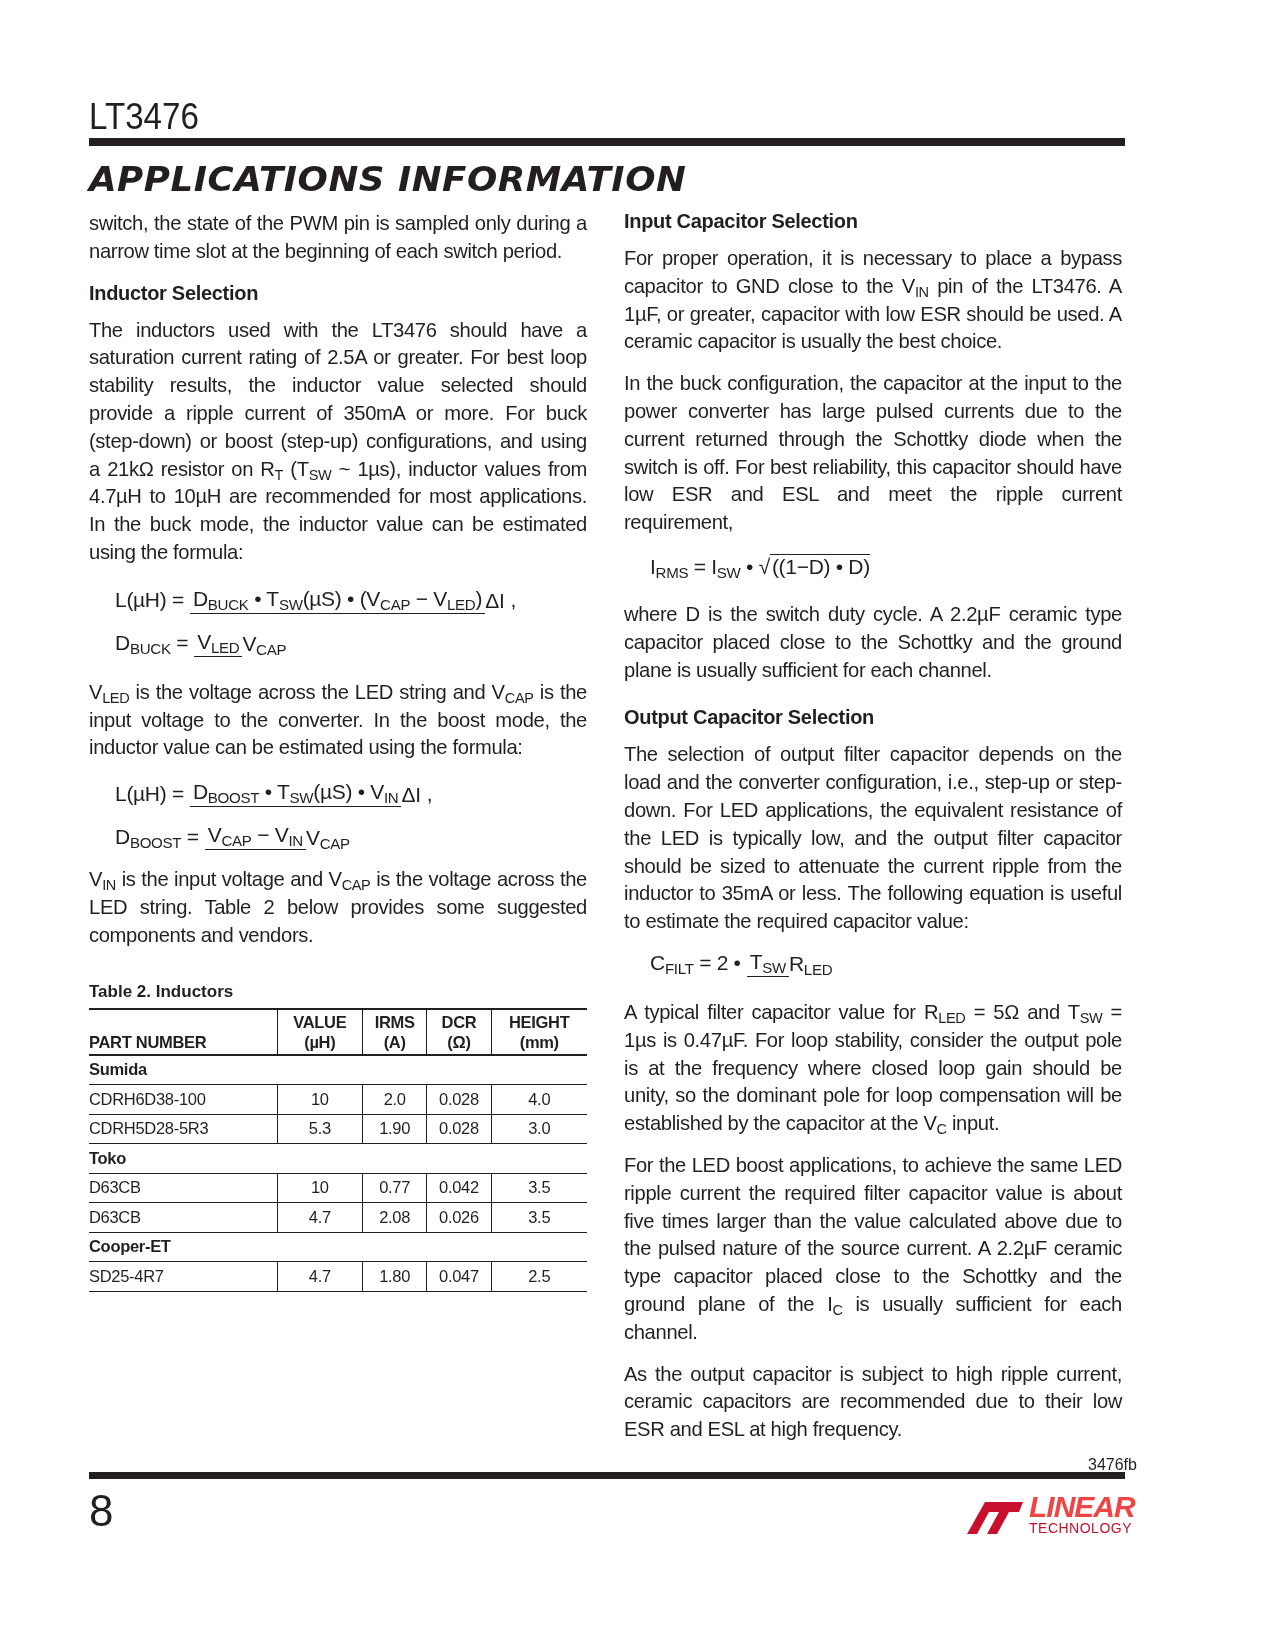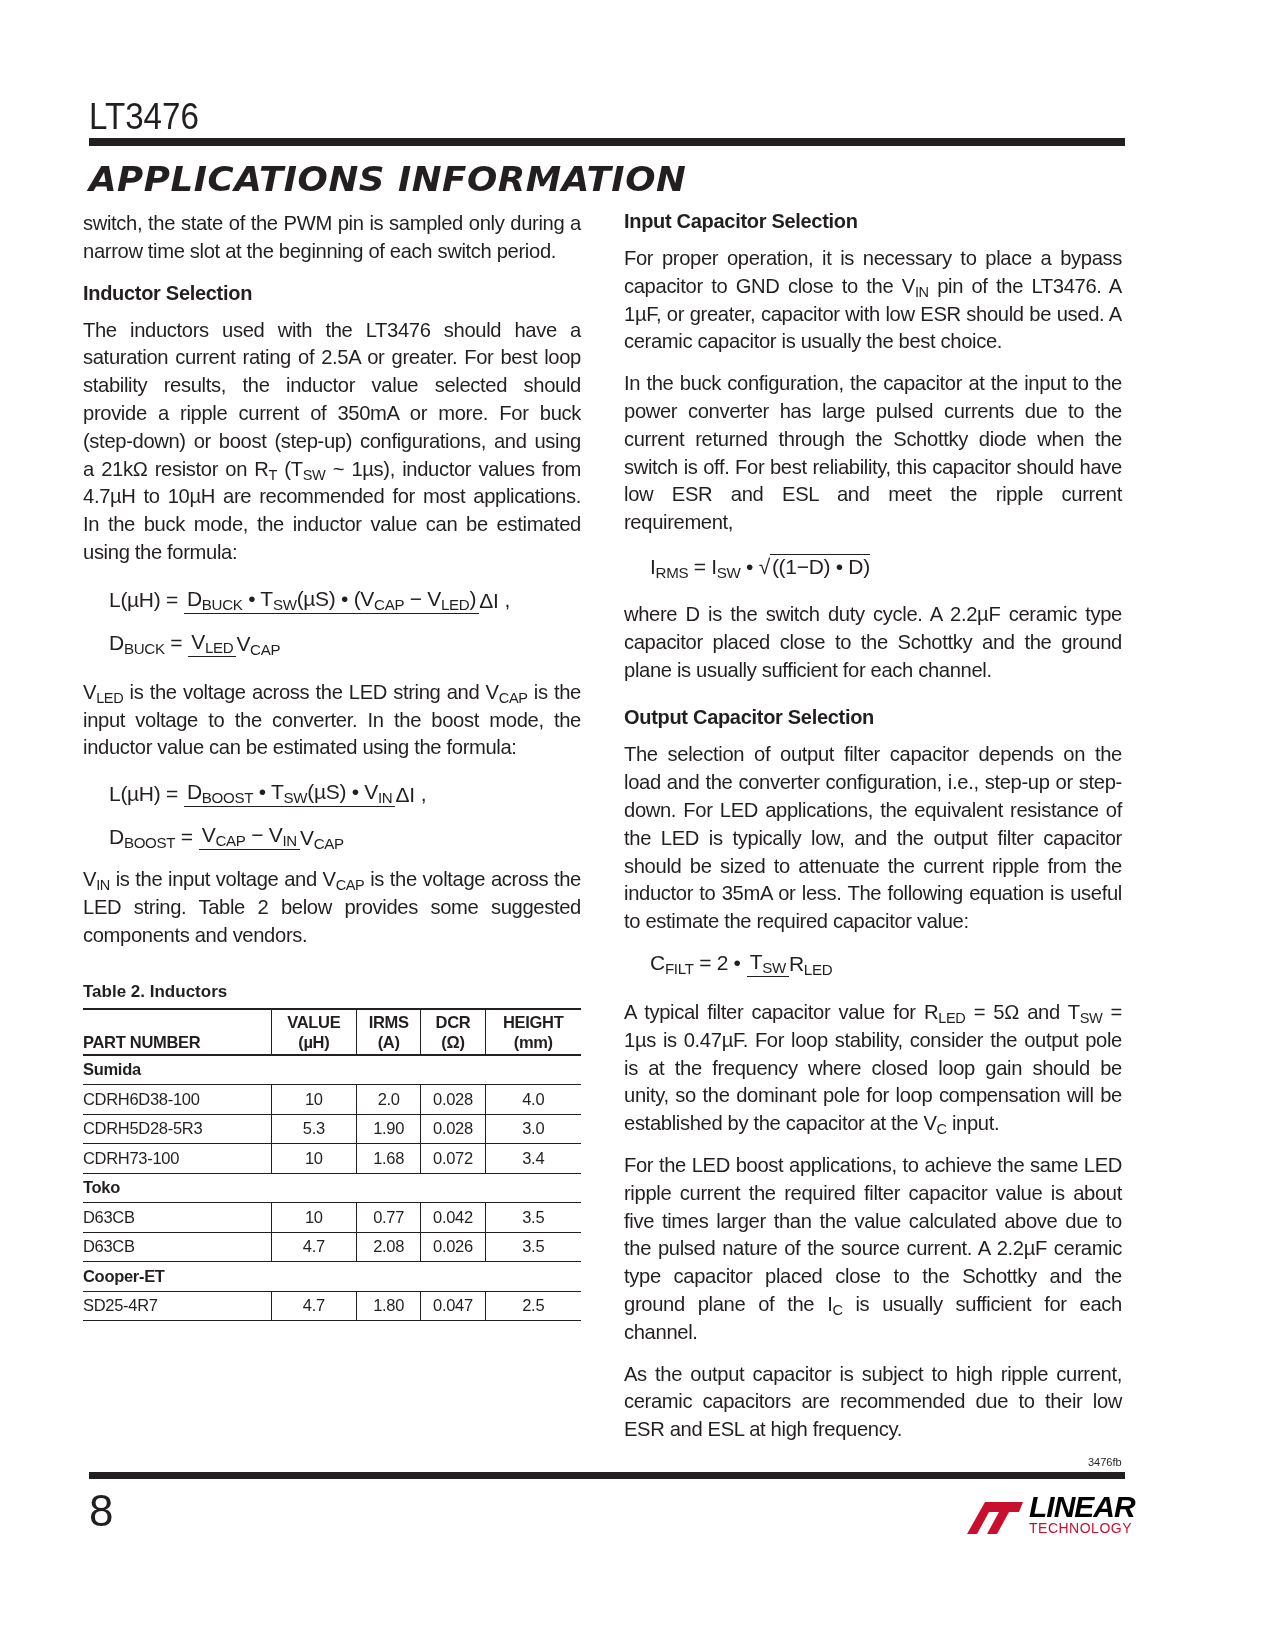--- a/index.html
+++ b/index.html
@@ -5,46 +5,46 @@
   html, body { margin: 0; padding: 0; background: #ffffff; }
   body { width: 1275px; height: 1650px; position: relative; overflow: hidden;
          font-family: "Liberation Sans", sans-serif; color: #231f20; }
   .part-title { position: absolute; left: 89px; top: 96px; font-size: 36px; font-weight: 300;
                 letter-spacing: 0px; color: #231f20; transform: scaleX(0.92); transform-origin: left; }
   .top-rule { position: absolute; left: 89px; top: 138px; width: 1036px; height: 8px; background: #231f20; }
   .section-title { position: absolute; left: 89px; top: 160px; font-size: 33px; font-weight: 900;
                    font-style: italic; letter-spacing: 0.5px; color: #231f20; font-family: "DejaVu Sans", sans-serif;
                    transform: scaleX(1.08); transform-origin: left; }
   .col { position: absolute; top: 210px; width: 498px; }
-  .col-left { left: 83px; }
+  .col-left { left: 89px; }
   .col-right { left: 624px; }
   p { margin: 0 0 14px 0; font-size: 20.2px; line-height: 27.8px; text-align: justify;
       font-family: "Liberation Sans Narrow", "Liberation Sans", sans-serif; letter-spacing: -0.35px; }
   h3 { margin: 16px 0 12px 0; font-size: 20px; font-weight: bold; letter-spacing: -0.3px; }
   sub { font-size: 72%; vertical-align: -0.25em; line-height: 0; }
   .eq { font-size: 21px; margin: 12px 0 16px 26px; display: flex; align-items: center; gap: 6px; white-space: nowrap; letter-spacing: -0.3px; }
   .frac { display: inline-flex; flex-direction: row; align-items: center; }
   .frac .num { border-bottom: 1.5px solid #231f20; padding: 0 3px 2px 3px; }
   .frac .den { padding-top: 2px; text-align: right; }
   .sqrt { border-top: 1.5px solid #231f20; padding-left: 2px; }
   table { border-collapse: collapse; width: 498px; font-size: 16.5px; letter-spacing: -0.3px; }
   .tbl-caption { font-weight: bold; font-size: 17px; margin: 32px 0 6px 0; }
   th { font-weight: bold; font-size: 16.5px; text-align: center; padding: 2px 0; vertical-align: bottom; line-height: 20px;
        border-top: 2px solid #231f20; border-bottom: 2px solid #231f20; border-left: 1px solid #231f20; }
   th:first-child { text-align: left; border-left: none; }
   td { text-align: center; height: 28.5px; padding: 0; border-bottom: 1px solid #231f20; border-left: 1px solid #231f20; }
   td:first-child { text-align: left; border-left: none; }
   tr.group td { font-weight: bold; border-left: none; text-align: left; }
-  .doc-code { position: absolute; left: 1088px; top: 1456px; font-size: 11px; }
+  .doc-code { position: absolute; left: 1088px; top: 1456px; font-size: 16px; }
   .bottom-rule { position: absolute; left: 89px; top: 1472px; width: 1036px; height: 7px; background: #231f20; }
   .page-number { position: absolute; left: 89px; top: 1486px; font-size: 44px; font-weight: 300; }
   .logo { position: absolute; left: 965px; top: 1492px; display: flex; align-items: flex-end; gap: 4px; }
   .logo-mark { width: 60px; height: 40px; }
   .logo-text { display: flex; flex-direction: column; }
-  .logo-word { font-size: 30px; font-weight: bold; font-style: italic; color: #000000; letter-spacing: -1px; line-height: 30px; text-align: center; }
+  .logo-word { font-size: 30px; font-weight: bold; font-style: italic; color: #ef4444; letter-spacing: -1px; line-height: 30px; text-align: center; }
   .logo-sub { font-size: 14px; color: #c8102e; letter-spacing: 0.5px; margin-top: -2px; }
 </style>
 </head>
 <body>
 
 <div class="part-title">LT3476</div>
 <div class="top-rule"></div>
 <div class="section-title">APPLICATIONS INFORMATION</div>
 
 <div class="col col-left">
@@ -124,27 +124,20 @@
           <td>2.0</td>
           <td>0.028</td>
           <td>4.0</td>
         </tr>
         <tr>
           <td>CDRH5D28-5R3</td>
           <td>5.3</td>
           <td>1.90</td>
           <td>0.028</td>
           <td>3.0</td>
-        </tr>
-        <tr>
-          <td>CDRH73-100</td>
-          <td>10</td>
-          <td>1.68</td>
-          <td>0.072</td>
-          <td>3.4</td>
         </tr>
         <tr class="group">
           <td colspan="5">Toko</td>
         </tr>
         <tr>
           <td>D63CB</td>
           <td>10</td>
           <td>0.77</td>
           <td>0.042</td>
           <td>3.5</td>

